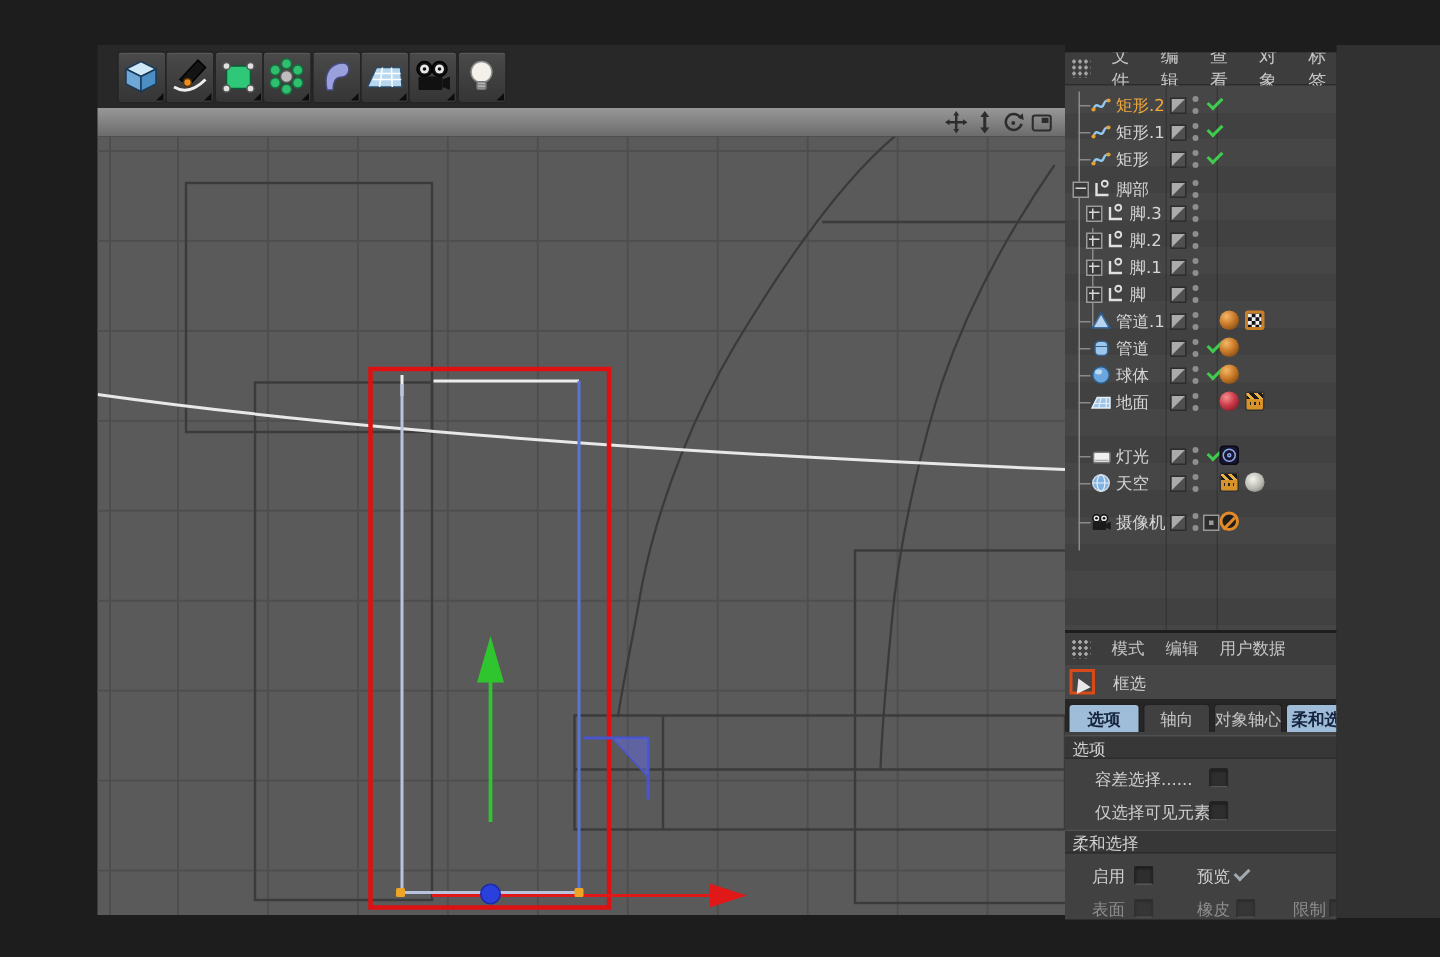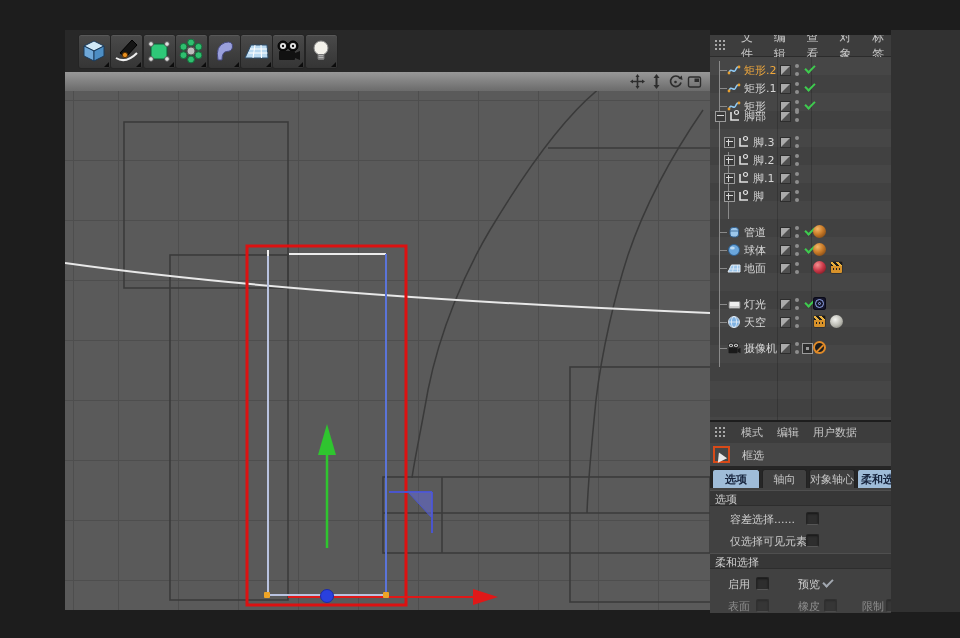--- a/index.html
+++ b/index.html
@@ -291,21 +291,21 @@
         <svg class="oi" viewBox="0 0 14 14">
             <path d="M2,10 C4,3 7,12 9,6 C10,3.5 12,4 12,4" stroke="#8ec7f0" fill="none" stroke-width="1.6"></path>
             <circle cx="2" cy="10" r="1.4" fill="#e8a030"></circle>
             <circle cx="12" cy="4" r="1.4" fill="#e8a030"></circle>
           </svg>
         <span class="lbl">矩形</span>
         <span class="layerchip"></span>
         <span class="vdots"></span>
         <span class="gcheck"></span>
       </div>
-      <div class="orow" style="top:50px">
+      <div class="orow" style="top:60px">
         <div class="ebox" style="left:5px">
             <i></i>
           </div>
         <svg class="oi" viewBox="0 0 14 14">
             <path d="M4,3 V11 H12" stroke="#e0e0e0" fill="none" stroke-width="1.6"></path>
             <circle cx="9.5" cy="3.5" r="2" stroke="#e0e0e0" fill="none" stroke-width="1.2"></circle>
           </svg>
         <span class="lbl">脚部</span>
         <span class="layerchip"></span>
         <span class="vdots"></span>
@@ -354,20 +354,34 @@
             <i></i>
             <b></b>
           </div>
         <svg class="oi" viewBox="0 0 14 14">
             <path d="M4,3 V11 H12" stroke="#e0e0e0" fill="none" stroke-width="1.6"></path>
             <circle cx="9.5" cy="3.5" r="2" stroke="#e0e0e0" fill="none" stroke-width="1.2"></circle>
           </svg>
         <span class="lbl">脚</span>
         <span class="layerchip"></span>
         <span class="vdots"></span>
+      </div>
+      <div class="orow" style="top:148px">
+        <div class="abs tree" style="left:9px;top:9px;width:8px;height:1px"></div>
+        <svg class="oi" viewBox="0 0 14 14">
+            <polygon points="7,2 12.5,11.5 1.5,11.5" fill="#b7d4ee" stroke="#3f6e9e"></polygon>
+            <circle cx="7" cy="2" r="1" fill="#245a92"></circle>
+            <circle cx="1.5" cy="11.5" r="1" fill="#245a92"></circle>
+            <circle cx="12.5" cy="11.5" r="1" fill="#245a92"></circle>
+          </svg>
+        <span class="lbl">管道.1</span>
+        <span class="layerchip"></span>
+        <span class="vdots"></span>
+        <span class="tag t1 mat-orange"></span>
+        <span class="tag t2 checker-tag"></span>
       </div>
       <div class="orow" style="top:166px">
         <div class="abs tree" style="left:9px;top:9px;width:8px;height:1px"></div>
         <svg class="oi" viewBox="0 0 14 14">
             <rect x="3" y="2.5" width="8.5" height="9.5" rx="3" fill="#9cc6ea" stroke="#33608e"></rect>
             <path d="M3,6 H11.5" stroke="#33608e" stroke-width=".8"></path>
           </svg>
         <span class="lbl">管道</span>
         <span class="layerchip"></span>
         <span class="vdots"></span>

